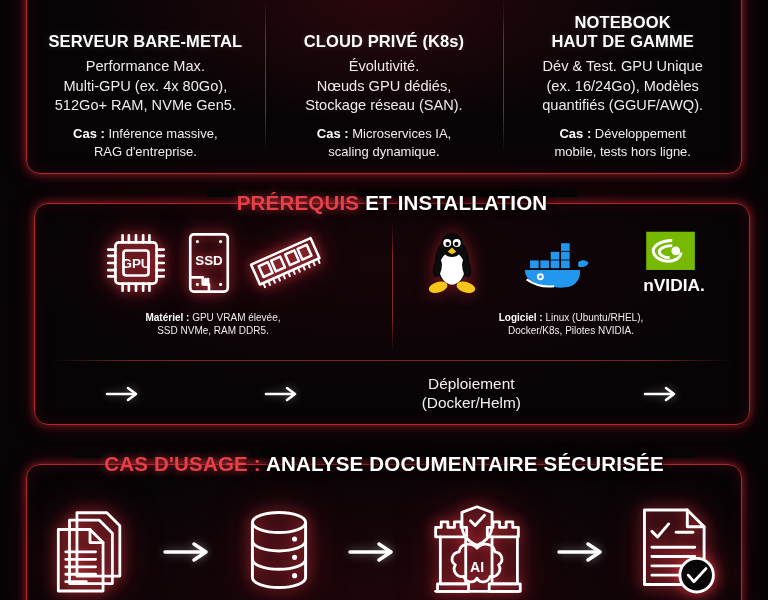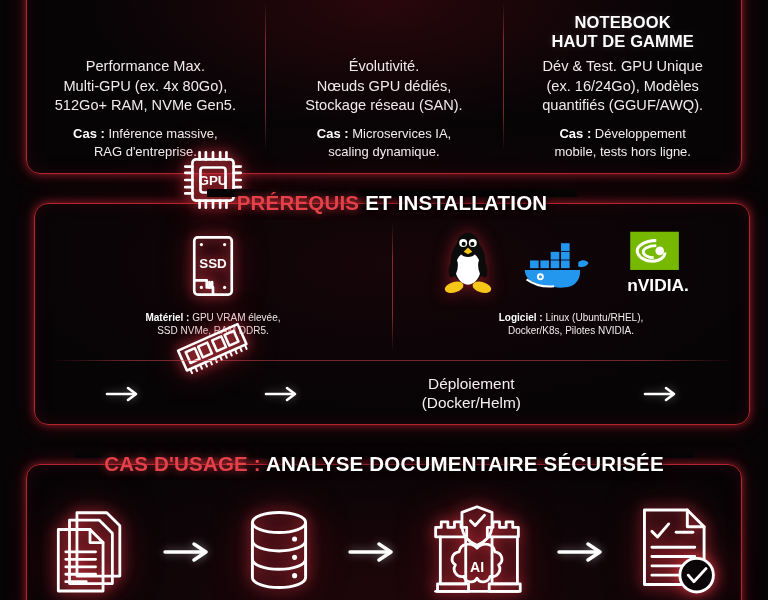--- a/index.html
+++ b/index.html
@@ -97,23 +97,23 @@
 
   
   #prereq-section { left: 34px; top: 203px; width: 716px; height: 222px; }
   .prereq-top { position: absolute; left: 0; right: 0; top: 16px; height: 135px; display: flex; }
   .prereq-col { flex: 1 1 0; position: relative; display: flex; flex-direction: column; align-items: center; }
   .prereq-col + .prereq-col::before {
     content: "";
     position: absolute; left: 0; top: 4px; height: 128px; width: 1px;
     background: linear-gradient(to bottom, rgba(200,60,70,0.02), rgba(206,62,72,0.62) 28%, rgba(206,62,72,0.62) 72%, rgba(200,60,70,0.02));
   }
-  .icon-row { display: flex; align-items: center; justify-content: center; gap: 14px; height: 92px; flex-direction: column; }
+  .icon-row { display: flex; align-items: center; justify-content: center; gap: 14px; height: 92px; }
   .neon-ico { filter: drop-shadow(0 0 6px rgba(236,70,80,0.9)) drop-shadow(0 0 14px rgba(185,20,36,0.55)); }
-  .logo-row { display: flex; align-items: center; justify-content: center; gap: 24px; height: 92px; }
+  .logo-row { display: flex; align-items: center; justify-content: center; gap: 40px; height: 92px; }
   .prereq-line { font-size: 10px; color: #f1ebeb; line-height: 1.3; text-align: center; }
   .prereq-line b { color: #fff; font-weight: 800; }
 
   .steps-divider {
     position: absolute; left: 20px; right: 20px; top: 157px; height: 1px;
     background: linear-gradient(to right, rgba(200,60,70,0.03), rgba(205,66,76,0.55) 12%, rgba(205,66,76,0.55) 88%, rgba(200,60,70,0.03));
   }
   .steps {
     position: absolute; left: 10px; right: 10px; top: 163px; height: 56px;
     display: flex; align-items: center; justify-content: space-around;
@@ -143,29 +143,31 @@
 <body>
 
 <div class="page">
 
   <div class="section" id="deploy-section">
     <div class="frame"></div>
     <div class="cards">
 
       <div class="card">
 
+        <div class="card-title" style="white-space:pre-line">SERVEUR BARE-METAL</div>
         <div class="card-desc" style="white-space:pre-line">Performance Max.
 Multi-GPU (ex. 4x 80Go),
 512Go+ RAM, NVMe Gen5.</div>
         <div class="card-case"><b>Cas :</b><span style="white-space:pre-line"> Inférence massive,
 RAG d'entreprise.</span></div>
       </div>
 
       <div class="card">
 
+        <div class="card-title" style="white-space:pre-line">CLOUD PRIVÉ (K8s)</div>
         <div class="card-desc" style="white-space:pre-line">Évolutivité.
 Nœuds GPU dédiés,
 Stockage réseau (SAN).</div>
         <div class="card-case"><b>Cas :</b><span style="white-space:pre-line"> Microservices IA,
 scaling dynamique.</span></div>
       </div>
 
       <div class="card">
 
         <div class="card-title" style="white-space:pre-line">NOTEBOOK

